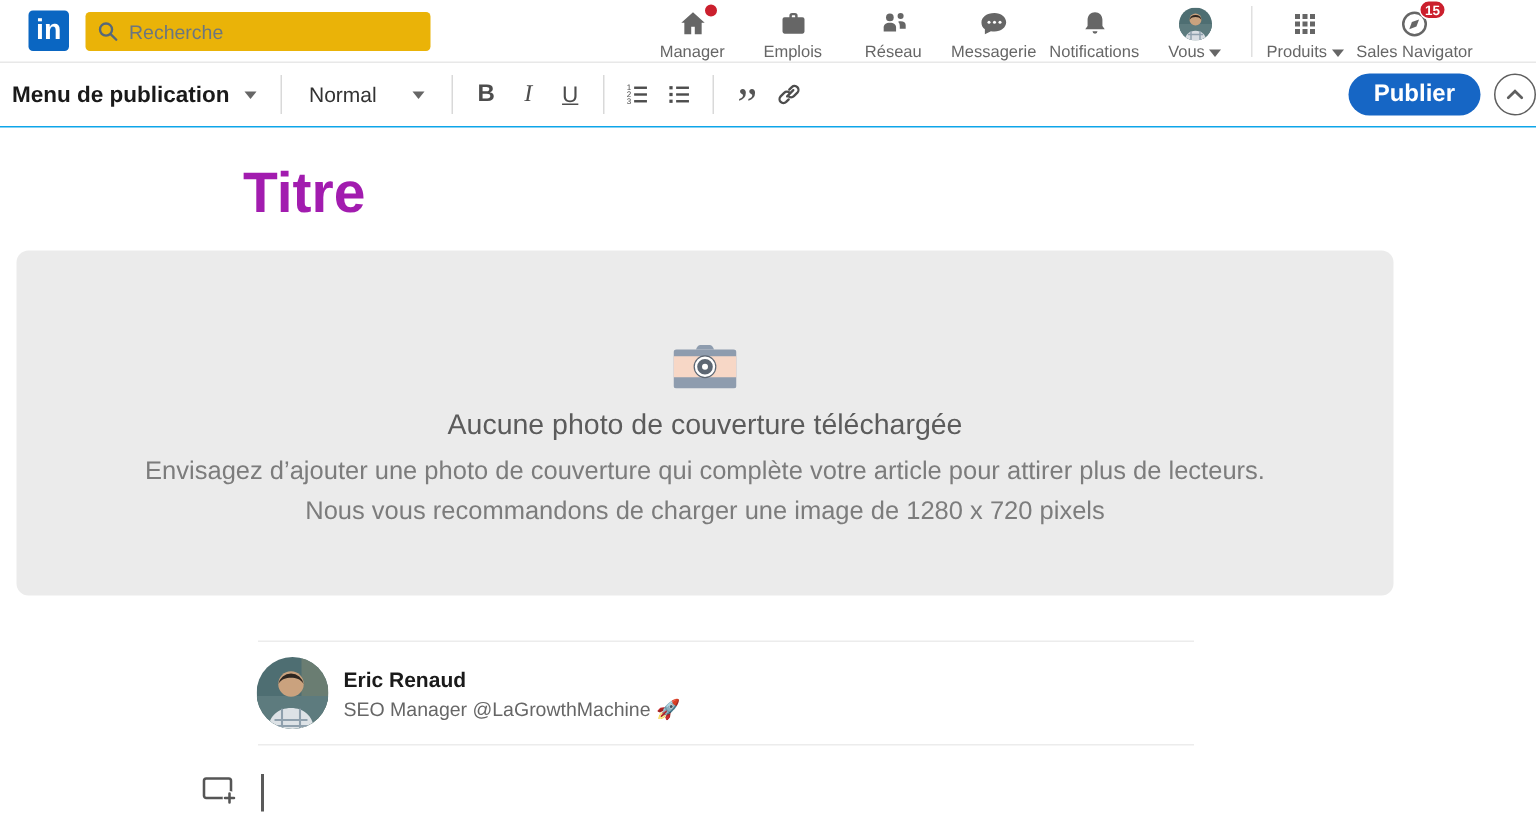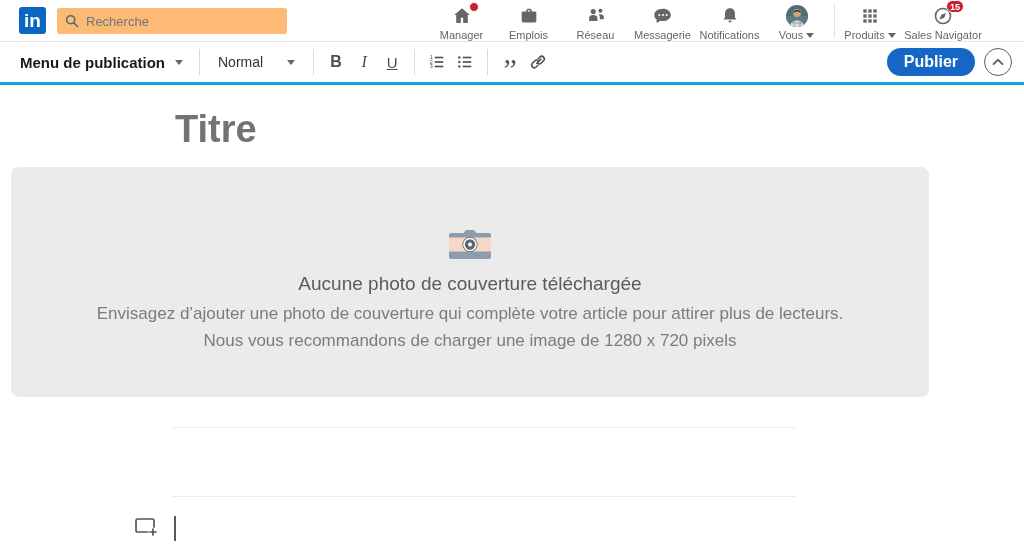--- a/index.html
+++ b/index.html
@@ -3,51 +3,51 @@
 <meta charset="utf-8">
 <style>
   * { margin: 0; padding: 0; box-sizing: border-box; }
   html, body { background: #fff; }
   body { font-family: "Liberation Sans", sans-serif; }
   .page { position: relative; width: 1024px; height: 553px; background: #fff; overflow: hidden; }
 
   
   .topbar { position: absolute; left: 0; top: 0; width: 1024px; height: 42px; background: #fff; border-bottom: 1px solid #e8e8e8; }
   .logo { position: absolute; left: 19px; top: 7px; width: 27px; height: 27px; background: #0a66c2; border-radius: 3px; color: #fff; font-weight: bold; font-size: 19px; display: flex; align-items: flex-end; justify-content: center; line-height: 1; padding-bottom: 4px; cursor: pointer; }
-  .search { position: absolute; left: 57px; top: 8px; width: 230px; height: 26px; background: #fdba74; border-radius: 3px; display: flex; align-items: center; padding: 0 8px; }
+  .search { position: absolute; left: 57px; top: 8px; width: 230px; height: 26px; background: #eab308; border-radius: 3px; display: flex; align-items: center; padding: 0 8px; }
   .search svg { flex: 0 0 auto; margin-right: 7px; }
   .search input { border: none; outline: none; background: transparent; font-size: 13px; color: #333; width: 100%; font-family: "Liberation Sans", sans-serif; }
   .search input::placeholder { color: #6b7680; }
 
   .nav { position: absolute; left: 428px; top: 0; height: 42px; display: flex; align-items: stretch; }
   .nav-item { width: 67px; display: flex; flex-direction: column; align-items: center; justify-content: flex-start; padding-top: 5px; cursor: pointer; color: #666; }
   .nav-item .icon-wrap { position: relative; height: 22px; display: flex; align-items: center; justify-content: center; }
   .nav-label { font-size: 11px; color: #666; margin-top: 2px; white-space: nowrap; display: flex; align-items: center; gap: 3px; }
   .dot-badge { position: absolute; top: -3px; right: -6px; width: 10px; height: 10px; background: #cb1f2d; border-radius: 50%; border: 1.5px solid #fff; }
   .count-badge { position: absolute; top: -5px; right: -10px; min-width: 15px; height: 13px; background: #cb1f2d; border-radius: 7px; color: #fff; font-size: 9px; font-weight: bold; display: flex; align-items: center; justify-content: center; padding: 0 3px; border: 1.5px solid #fff; }
   .caret-down { width: 0; height: 0; border-left: 4px solid transparent; border-right: 4px solid transparent; border-top: 5px solid #666; display: inline-block; }
   .nav-divider { width: 1px; background: #e0e0e0; margin: 4px 4px 0 4px; height: 34px; }
   .nav-avatar { width: 22px; height: 22px; border-radius: 50%; overflow: hidden; }
 
   
-  .toolbar { position: absolute; left: 0; top: 42px; width: 1024px; height: 43px; background: #fff; border-bottom: 3px solid #0ea5e9; display: flex; align-items: center; padding: 0 12px; }
+  .toolbar { position: absolute; left: 0; top: 42px; width: 1024px; height: 43px; background: #fff; border-bottom: 1px solid #0ea5e9; display: flex; align-items: center; padding: 0 0; }
   .tb-menu { font-size: 15px; font-weight: bold; color: #1a1a1a; display: flex; align-items: center; gap: 10px; padding: 6px 8px; cursor: pointer; }
   .tb-style { font-size: 14px; color: #333; display: flex; align-items: center; gap: 24px; padding: 6px 10px; cursor: pointer; }
   .tb-sep { width: 1px; height: 26px; background: #d9d9d9; margin: 0 8px; }
   .tb-btn { width: 28px; height: 30px; display: flex; align-items: center; justify-content: center; color: #4d4d4d; cursor: pointer; border-radius: 3px; }
   .tb-bold { font-weight: bold; font-size: 16px; font-family: "Liberation Sans", sans-serif; }
   .tb-italic { font-style: italic; font-size: 16px; font-family: "Liberation Serif", serif; }
   .tb-underline { text-decoration: underline; font-size: 15px; }
   .tb-quote { font-family: "Liberation Serif", serif; font-size: 30px; line-height: 10px; padding-top: 14px; color: #555; }
   .tb-right { margin-left: auto; display: flex; align-items: center; gap: 9px; }
   .publish-btn { background: #1666c5; color: #fff; font-size: 16px; font-weight: bold; border: none; border-radius: 14px; height: 28px; padding: 0 17px; cursor: pointer; font-family: "Liberation Sans", sans-serif; }
   .chevron-circle { width: 28px; height: 28px; border-radius: 50%; border: 1.5px solid #5f5f5f; background: #fff; display: flex; align-items: center; justify-content: center; cursor: pointer; }
 
   
-  .article-title { position: absolute; left: 175px; top: 108px; font-size: 38px; font-weight: bold; color: #737373; cursor: text; }
+  .article-title { position: absolute; left: 162px; top: 108px; font-size: 38px; font-weight: bold; color: #a21caf; cursor: text; }
   .cover { position: absolute; left: 11px; top: 167px; width: 918px; height: 230px; background: #ebebeb; border-radius: 8px; text-align: center; cursor: pointer; }
   .camera { position: relative; width: 42px; height: 29px; margin: 63px auto 0 auto; }
   .cover-heading { margin-top: 14px; font-size: 19px; color: #5b5b5b; }
   .cover-line { margin-top: 9px; font-size: 17px; color: #7c7c7c; }
   .cover-line + .cover-line { margin-top: 7px; }
 
   .divider { position: absolute; left: 172px; width: 624px; height: 1px; background: #ececec; }
   .divider-top { top: 427px; }
   .divider-bottom { top: 496px; }
 
@@ -267,20 +267,37 @@
           <circle cx="21" cy="14.5" r="2" fill="#fff"></circle>
         </svg>
     </div>
     <div class="cover-heading">Aucune photo de couverture téléchargée</div>
     <div class="cover-line">Envisagez d’ajouter une photo de couverture qui complète votre article pour attirer plus de lecteurs.</div>
     <div class="cover-line">Nous vous recommandons de charger une image de 1280 x 720 pixels</div>
   </div>
 
   <div class="divider divider-top"></div>
 
+  <div class="author">
+    <span class="author-avatar">
+      <svg width="48" height="48" viewBox="0 0 48 48">
+          <rect width="48" height="48" fill="#4e6e72"></rect>
+          <rect x="30" width="18" height="48" fill="#6a7d72"></rect>
+          <rect y="26" width="48" height="22" fill="#5d7b7e"></rect>
+          <circle cx="23" cy="18" r="8.5" fill="#caa27e"></circle>
+          <path d="M23 11a8.5 8.5 0 0 1 8.4 7c-2-3.4-5-4.2-8.4-4.2s-6.4.8-8.4 4.2A8.5 8.5 0 0 1 23 11z" fill="#2e2620"></path>
+          <path d="M8 48c0-8.5 6.5-14 15-14s15 5.5 15 14z" fill="#dde2e6"></path>
+          <path d="M12 42h22M17 34.5V48M29 34.5V48M8.5 46h29" stroke="#8fa0ad" stroke-width="1.4"></path>
+        </svg>
+    </span>
+    <div class="author-meta">
+      <div class="author-name">Eric Renaud</div>
+      <div class="author-headline">SEO Manager @LaGrowthMachine 🚀</div>
+    </div>
+  </div>
 
   <div class="divider divider-bottom"></div>
 
   <div class="insert-media">
     <svg width="24" height="22" viewBox="0 0 24 22" fill="none">
         <rect x="2" y="3" width="18" height="13" rx="1.5" stroke="#555" stroke-width="1.7"></rect>
         <circle cx="19" cy="16" r="4.6" fill="#fff"></circle>
         <path d="M19 13v6M16 16h6" stroke="#555" stroke-width="1.7" stroke-linecap="round"></path>
       </svg>
   </div>

